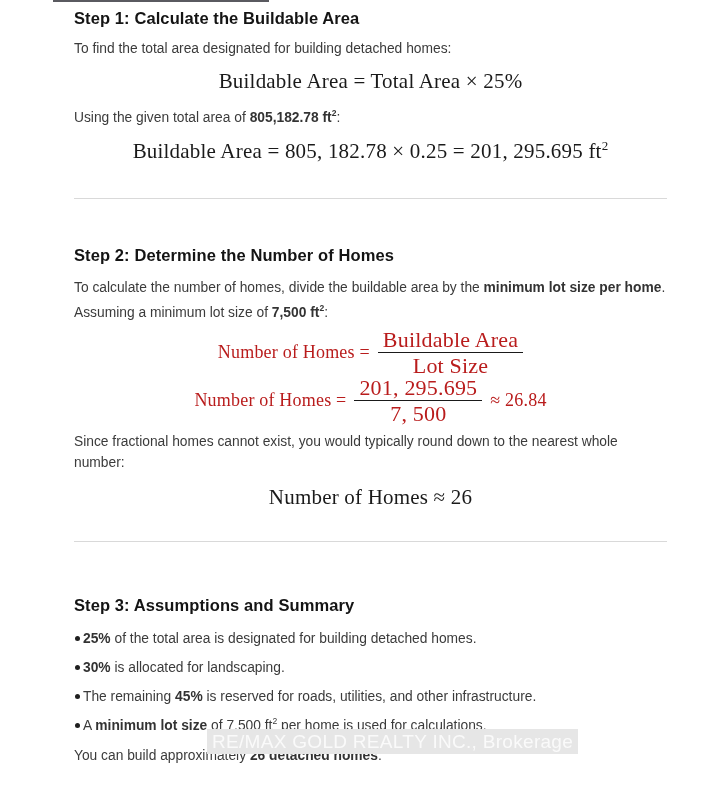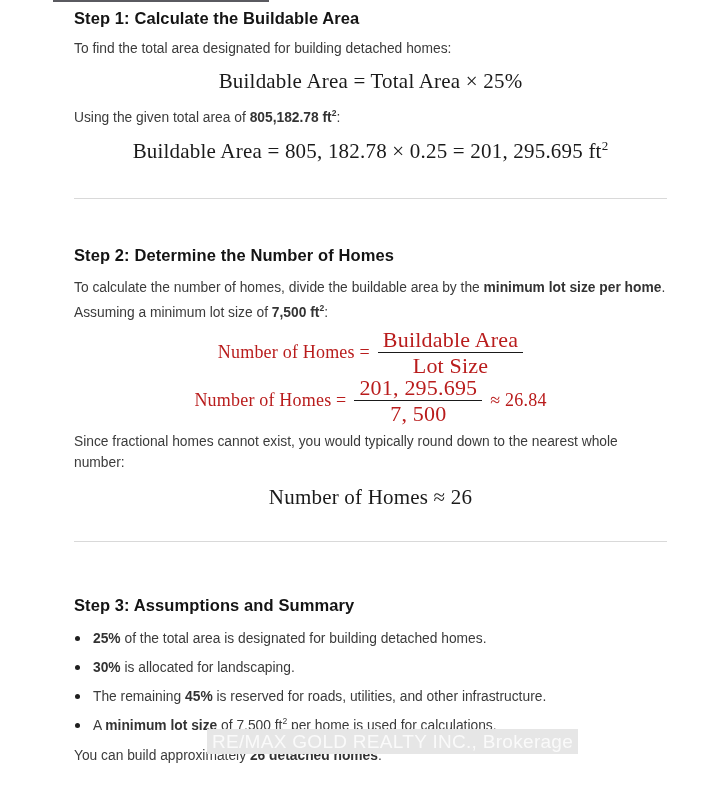--- a/index.html
+++ b/index.html
@@ -55,21 +55,21 @@
   }
   .ff1{margin-top:4px;height:46px;}
   .ff2{margin-top:2px;height:46px;}
   .frac{display:inline-block;text-align:center;font-size:22px;line-height:21px;}
   .frac .num{display:block;padding:0 5px 2px;border-bottom:1.3px solid #1a1a1a;}
   .frac .den{display:block;padding-top:2px;}
   ul.assumptions{
     list-style:none;margin:12px 0 0;padding:0 0 0 1px;
   }
   ul.assumptions li{
-    display:flex;gap:13px;margin-bottom:8px;
+    display:flex;gap:3px;margin-bottom:8px;
     font-size:13.8px;line-height:21px;
   }
   .bullet-dot{
     flex:none;width:5px;height:5px;border-radius:50%;
     background:#1f1f1f;margin-top:8px;
   }
   .watermark{
     position:absolute;left:207px;top:729px;height:25px;line-height:25px;
     background:#e6e6e6;color:#fafafa;font-size:19px;letter-spacing:.3px;
     padding:0 5px;white-space:nowrap;

